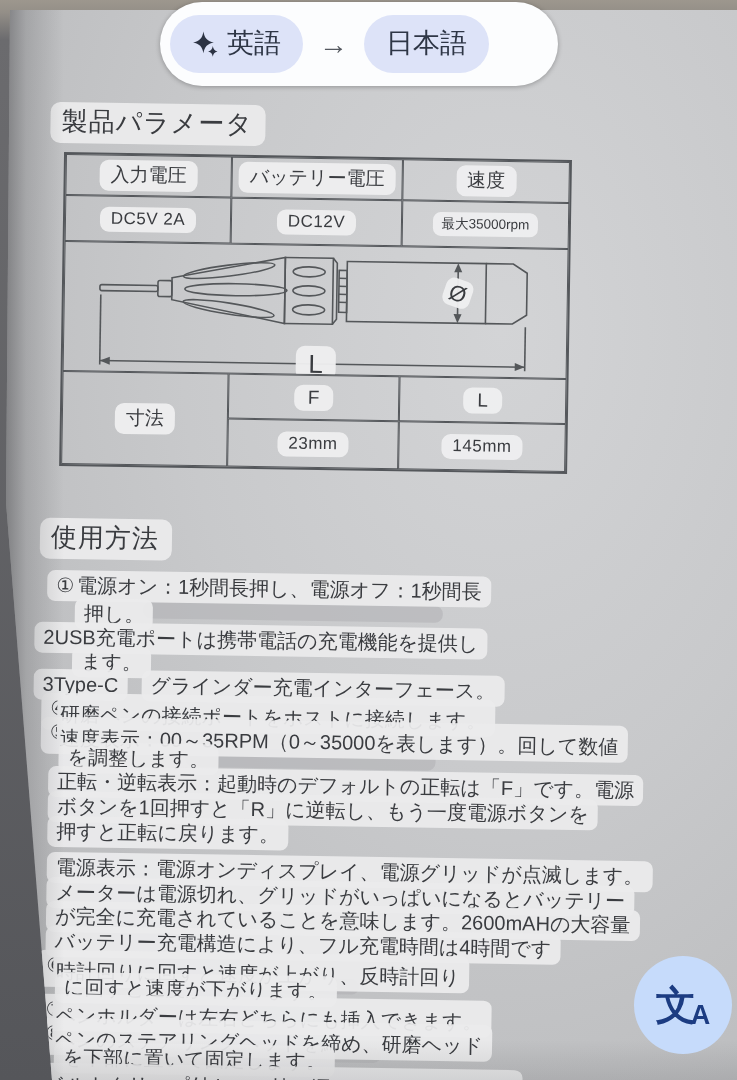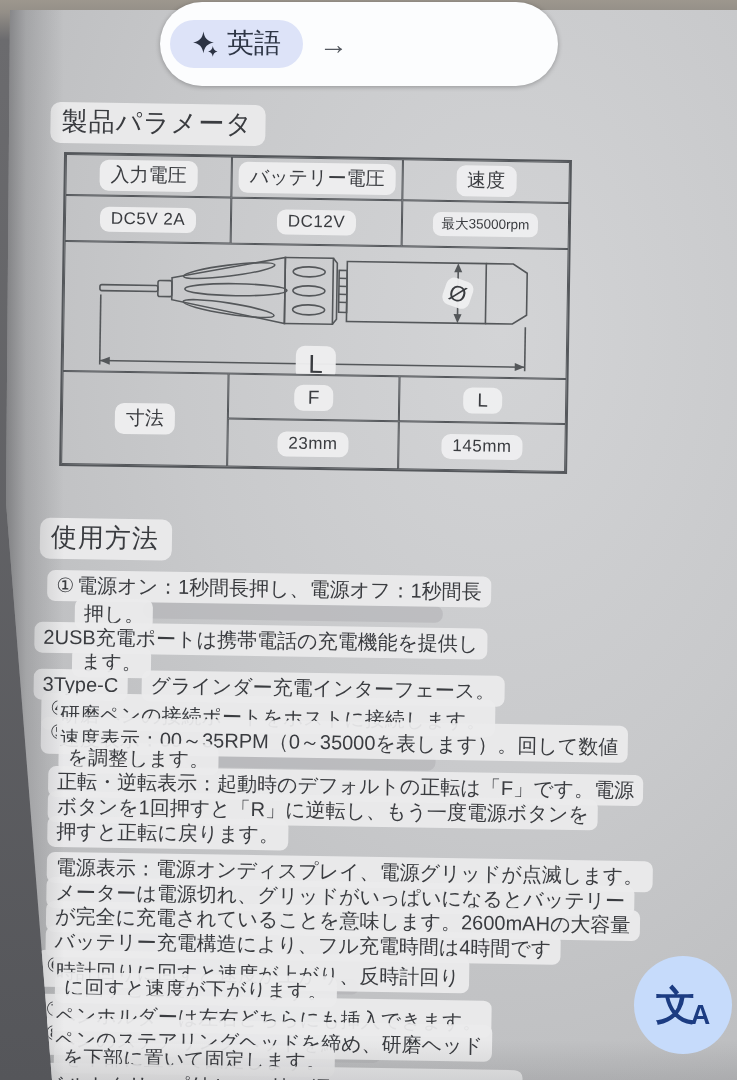--- a/index.html
+++ b/index.html
@@ -45,21 +45,21 @@
   .tpill.small{font-size:13.5px;padding:3px 9px;border-radius:8px;}
   .tpill.latin{font-size:17px;letter-spacing:.5px;}
   svg text{fill:#3a3c40;font-family:"Liberation Sans","DejaVu Sans",sans-serif;}
   
   .langbar{
     position:absolute;left:160px;top:2px;width:398px;height:84px;background:#fcfdfe;
     border-radius:44px;display:flex;align-items:center;padding:0 10px;box-sizing:border-box;
     box-shadow:0 1px 5px rgba(0,0,0,.28);
   }
   .chip{
-    background:#dde3f8;border-radius:30px;height:48px;display:flex;align-items:center;justify-content:center;
+    background:#dde3f8;border-radius:30px;height:58px;display:flex;align-items:center;justify-content:center;
     font-size:27px;color:#2e3646;padding:0 22px;cursor:pointer;
   }
   .chip .txt{margin-top:-2px;}
   .sparkle{width:26px;height:26px;margin-right:9px;}
   .arrowsep{font-size:29px;color:#54585f;margin:0 16px;flex:0 0 auto;}
   .fab{
     position:absolute;left:634px;top:956px;width:98px;height:98px;border-radius:50%;
     background:#c6dbfb;display:flex;align-items:center;justify-content:center;cursor:pointer;
   }
   .fab .g1{font-size:40px;color:#1c3c82;font-weight:bold;line-height:1;}
@@ -200,18 +200,21 @@
 
 <div class="langbar">
   <div class="chip">
     <svg class="sparkle" viewBox="0 0 100 100">
       <path fill="#2c3344" d="M44,2 C48,28 60,40 84,44 C60,48 48,60 44,86 C40,60 28,48 4,44 C28,40 40,28 44,2 Z"></path>
       <path fill="#2c3344" d="M80,58 C82,70 86,76 98,79 C86,82 82,88 80,99 C78,88 74,82 62,79 C74,76 78,70 80,58 Z"></path>
     </svg>
     <span class="txt">英語</span>
   </div>
   <span class="arrowsep">→</span>
+  <div class="chip">
+    <span class="txt">日本語</span>
+  </div>
 </div>
 
 <div class="fab">
   <span class="g1">文</span>
   <span class="g2">A</span>
 </div>
 
 </body></html>

